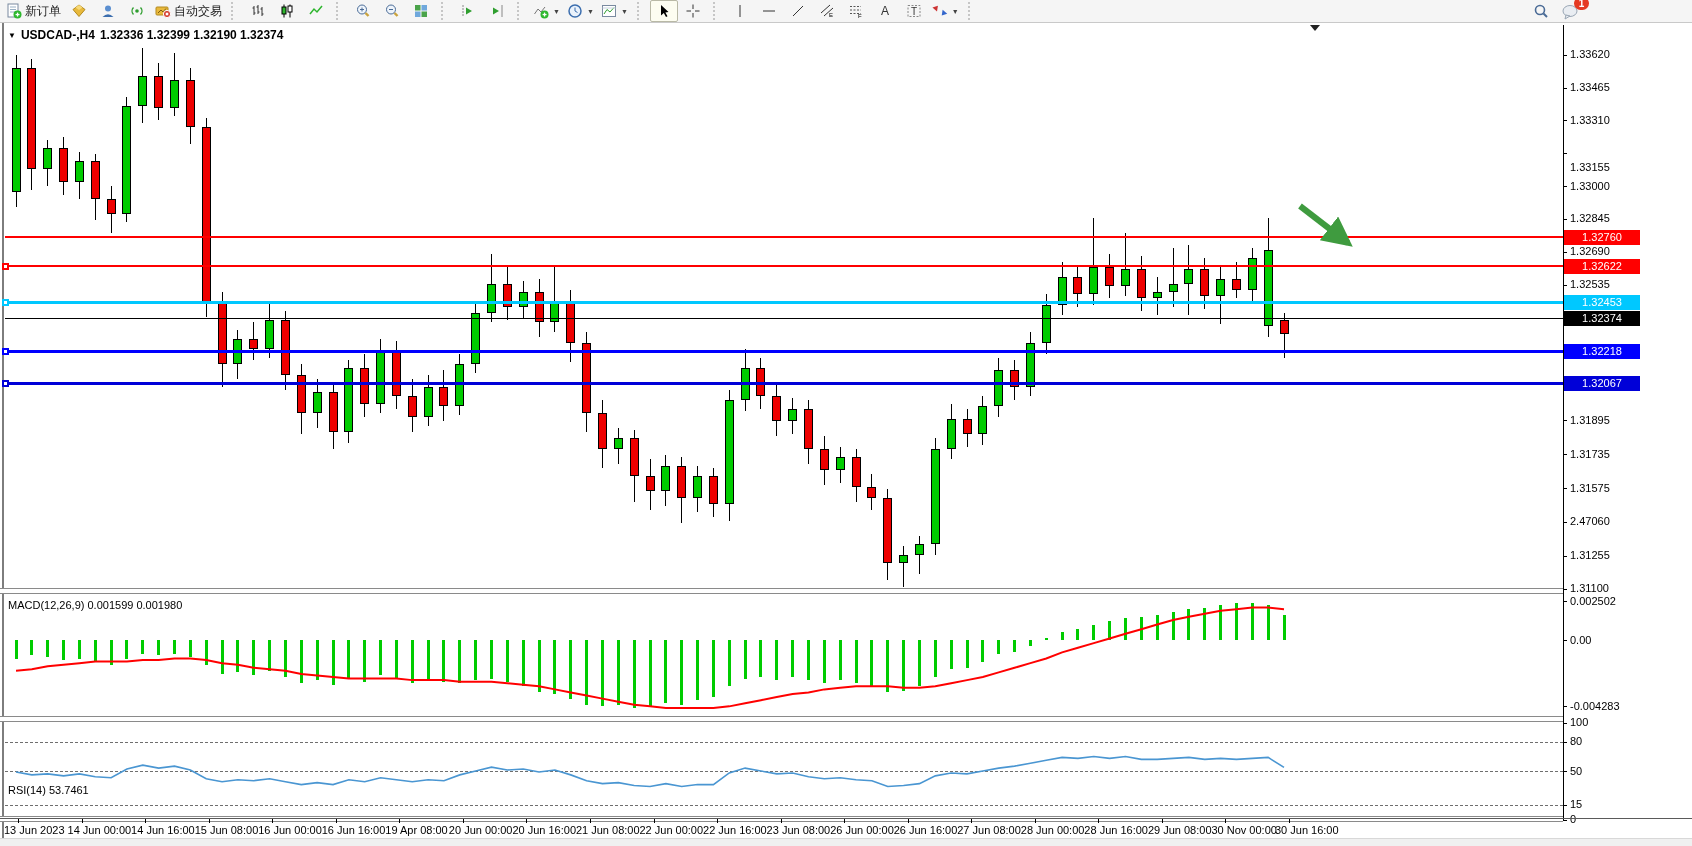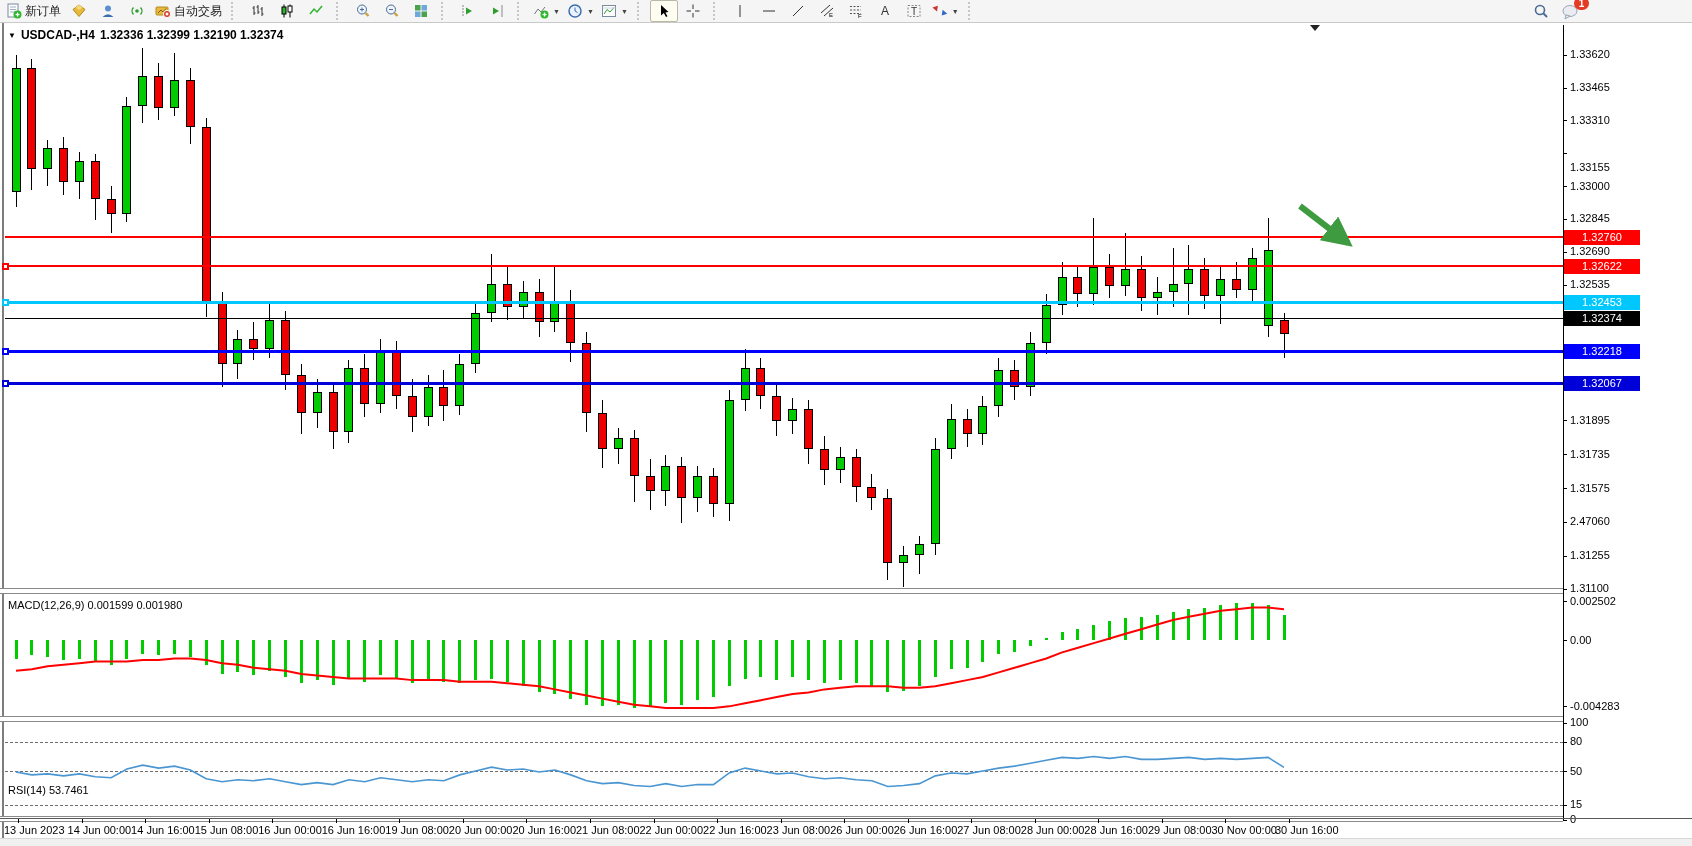--- a/index.html
+++ b/index.html
@@ -593,21 +593,21 @@
         <div class="tlabel abs" style="left: 67.55px;">14 Jun 00:00</div>
         <div class="ttick abs" style="left: 81.55px;"></div>
         <div class="tlabel abs" style="left: 131.1px;">14 Jun 16:00</div>
         <div class="ttick abs" style="left: 145.1px;"></div>
         <div class="tlabel abs" style="left: 194.65px;">15 Jun 08:00</div>
         <div class="ttick abs" style="left: 208.65px;"></div>
         <div class="tlabel abs" style="left: 258.2px;">16 Jun 00:00</div>
         <div class="ttick abs" style="left: 272.2px;"></div>
         <div class="tlabel abs" style="left: 321.75px;">16 Jun 16:00</div>
         <div class="ttick abs" style="left: 335.75px;"></div>
-        <div class="tlabel abs" style="left: 385.3px;">19 Jun 08:00</div>
+        <div class="tlabel abs" style="left: 385.3px;">19 Apr 08:00</div>
         <div class="ttick abs" style="left: 399.3px;"></div>
         <div class="tlabel abs" style="left: 448.85px;">20 Jun 00:00</div>
         <div class="ttick abs" style="left: 462.85px;"></div>
         <div class="tlabel abs" style="left: 512.4px;">20 Jun 16:00</div>
         <div class="ttick abs" style="left: 526.4px;"></div>
         <div class="tlabel abs" style="left: 575.95px;">21 Jun 08:00</div>
         <div class="ttick abs" style="left: 589.95px;"></div>
         <div class="tlabel abs" style="left: 639.5px;">22 Jun 00:00</div>
         <div class="ttick abs" style="left: 653.5px;"></div>
         <div class="tlabel abs" style="left: 703.05px;">22 Jun 16:00</div>

